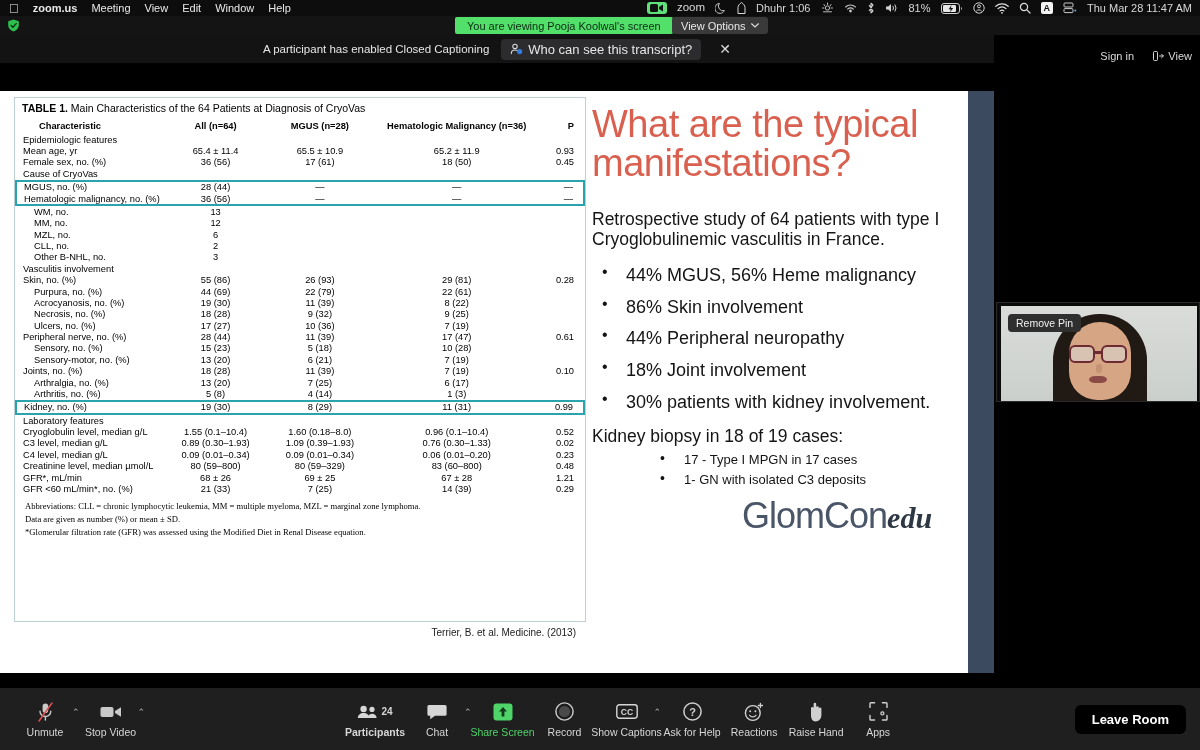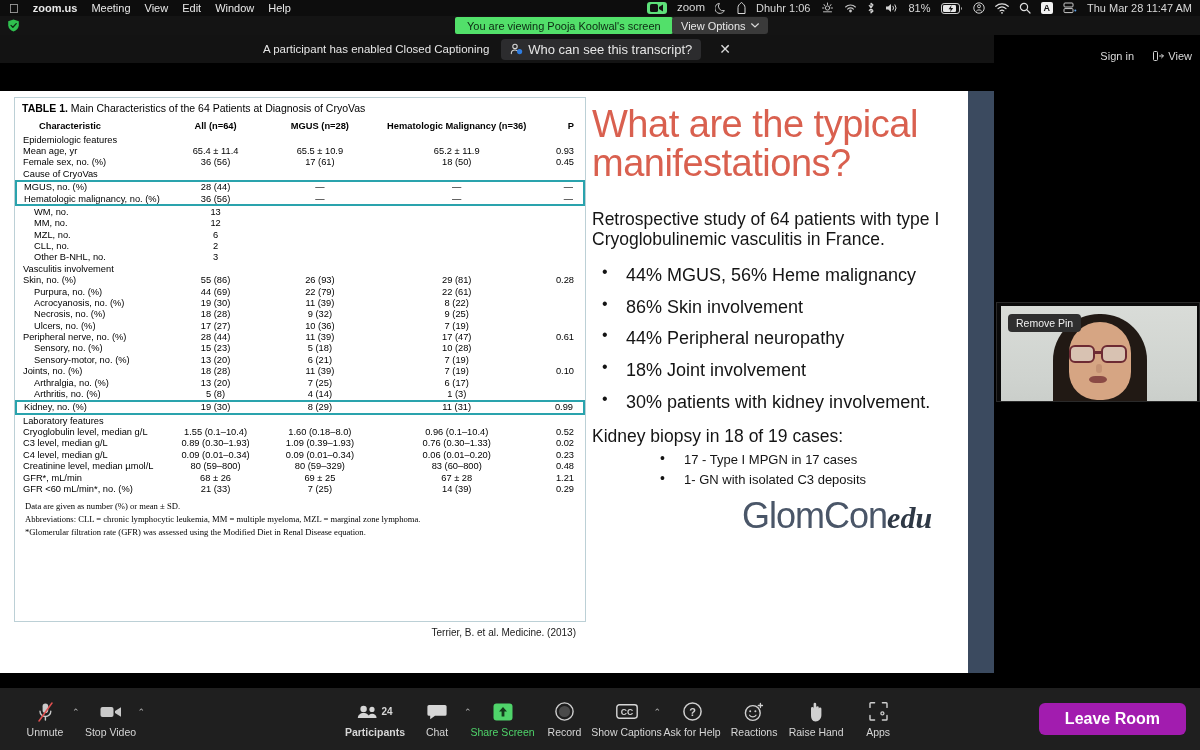--- a/index.html
+++ b/index.html
@@ -190,22 +190,22 @@
     display:flex; flex-direction:column; align-items:center; justify-content:center;
     width:62px; color:#d6d6d6; font-size:10.5px; gap:3px;
   }
   .tb-item .glyph { height:22px; display:flex; align-items:center; justify-content:center; }
   .tb-item .lbl { white-space:nowrap; font-size:10.5px; }
   .tb-item.green .lbl { color:#4fd46a; }
   .caret { color:#b6b6b6; font-size:9px; margin-left:-4px; align-self:flex-start; margin-top:6px; }
   .tb-left { margin-left:14px; display:flex; align-items:flex-start; gap:0; }
   .tb-center { position:absolute; left:344px; display:flex; align-items:flex-start; }
   .leaveroom {
-    position:absolute; right:14px; background:#a21caf; color:#fff;
-    font-size:16px; font-weight:bold; padding:7px 26px; border-radius:6px;
+    position:absolute; right:14px; background:#000000; color:#fff;
+    font-size:13px; font-weight:bold; padding:7px 17px; border-radius:6px;
   }
   .badge-count { font-size:10px; color:#d6d6d6; margin-left:2px; }
   svg { display:block; }
 </style>
 </head>
 <body>
 
 <div class="screen">
 
   <div class="macbar">
@@ -582,22 +582,22 @@
                 <td class="c0">GFR &lt;60 mL/min*, no. (%)</td>
                 <td class="c1">21 (33)</td>
                 <td class="c2">7 (25)</td>
                 <td class="c3">14 (39)</td>
                 <td class="c4 last">0.29</td>
               </tr>
             </tbody>
         </table>
         <div class="rule-thin" style="margin-top:2px"></div>
         <div class="notes" id="tbl-notes">
+            <div>Abbreviations: CLL = chronic lymphocytic leukemia, MM = multiple myeloma, MZL = marginal zone lymphoma.</div>
             <div>Data are given as number (%) or mean ± SD.</div>
-            <div>Abbreviations: CLL = chronic lymphocytic leukemia, MM = multiple myeloma, MZL = marginal zone lymphoma.</div>
             <div>*Glomerular filtration rate (GFR) was assessed using the Modified Diet in Renal Disease equation.</div>
           </div>
       </div>
       <div class="citation">Terrier, B. et al. Medicine. (2013)</div>
 
       <div class="rightcol">
         <div class="q-title">What are the typical manifestations?</div>
         <div class="lead">Retrospective study of 64 patients with type I Cryoglobulinemic vasculitis in France.</div>
         <ul class="blist" id="slide-bullets">
             <li>44% MGUS, 56% Heme malignancy</li>

